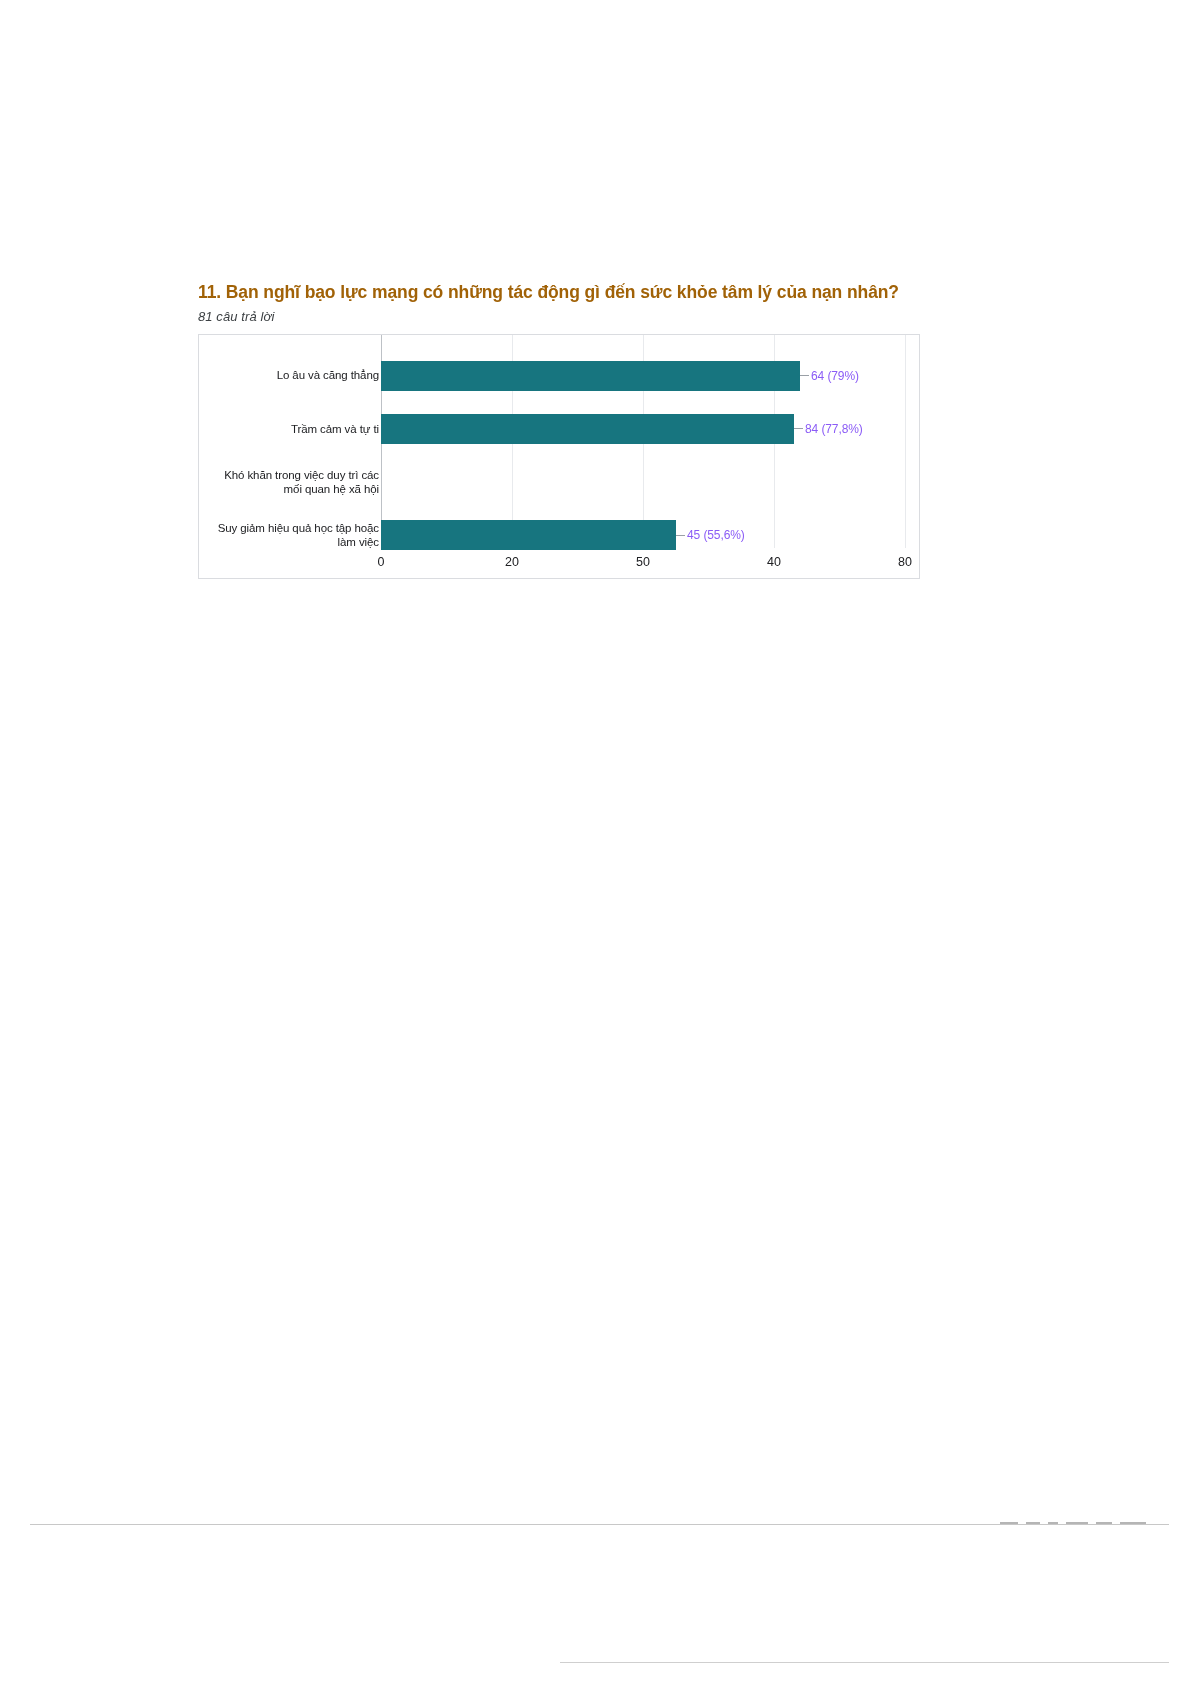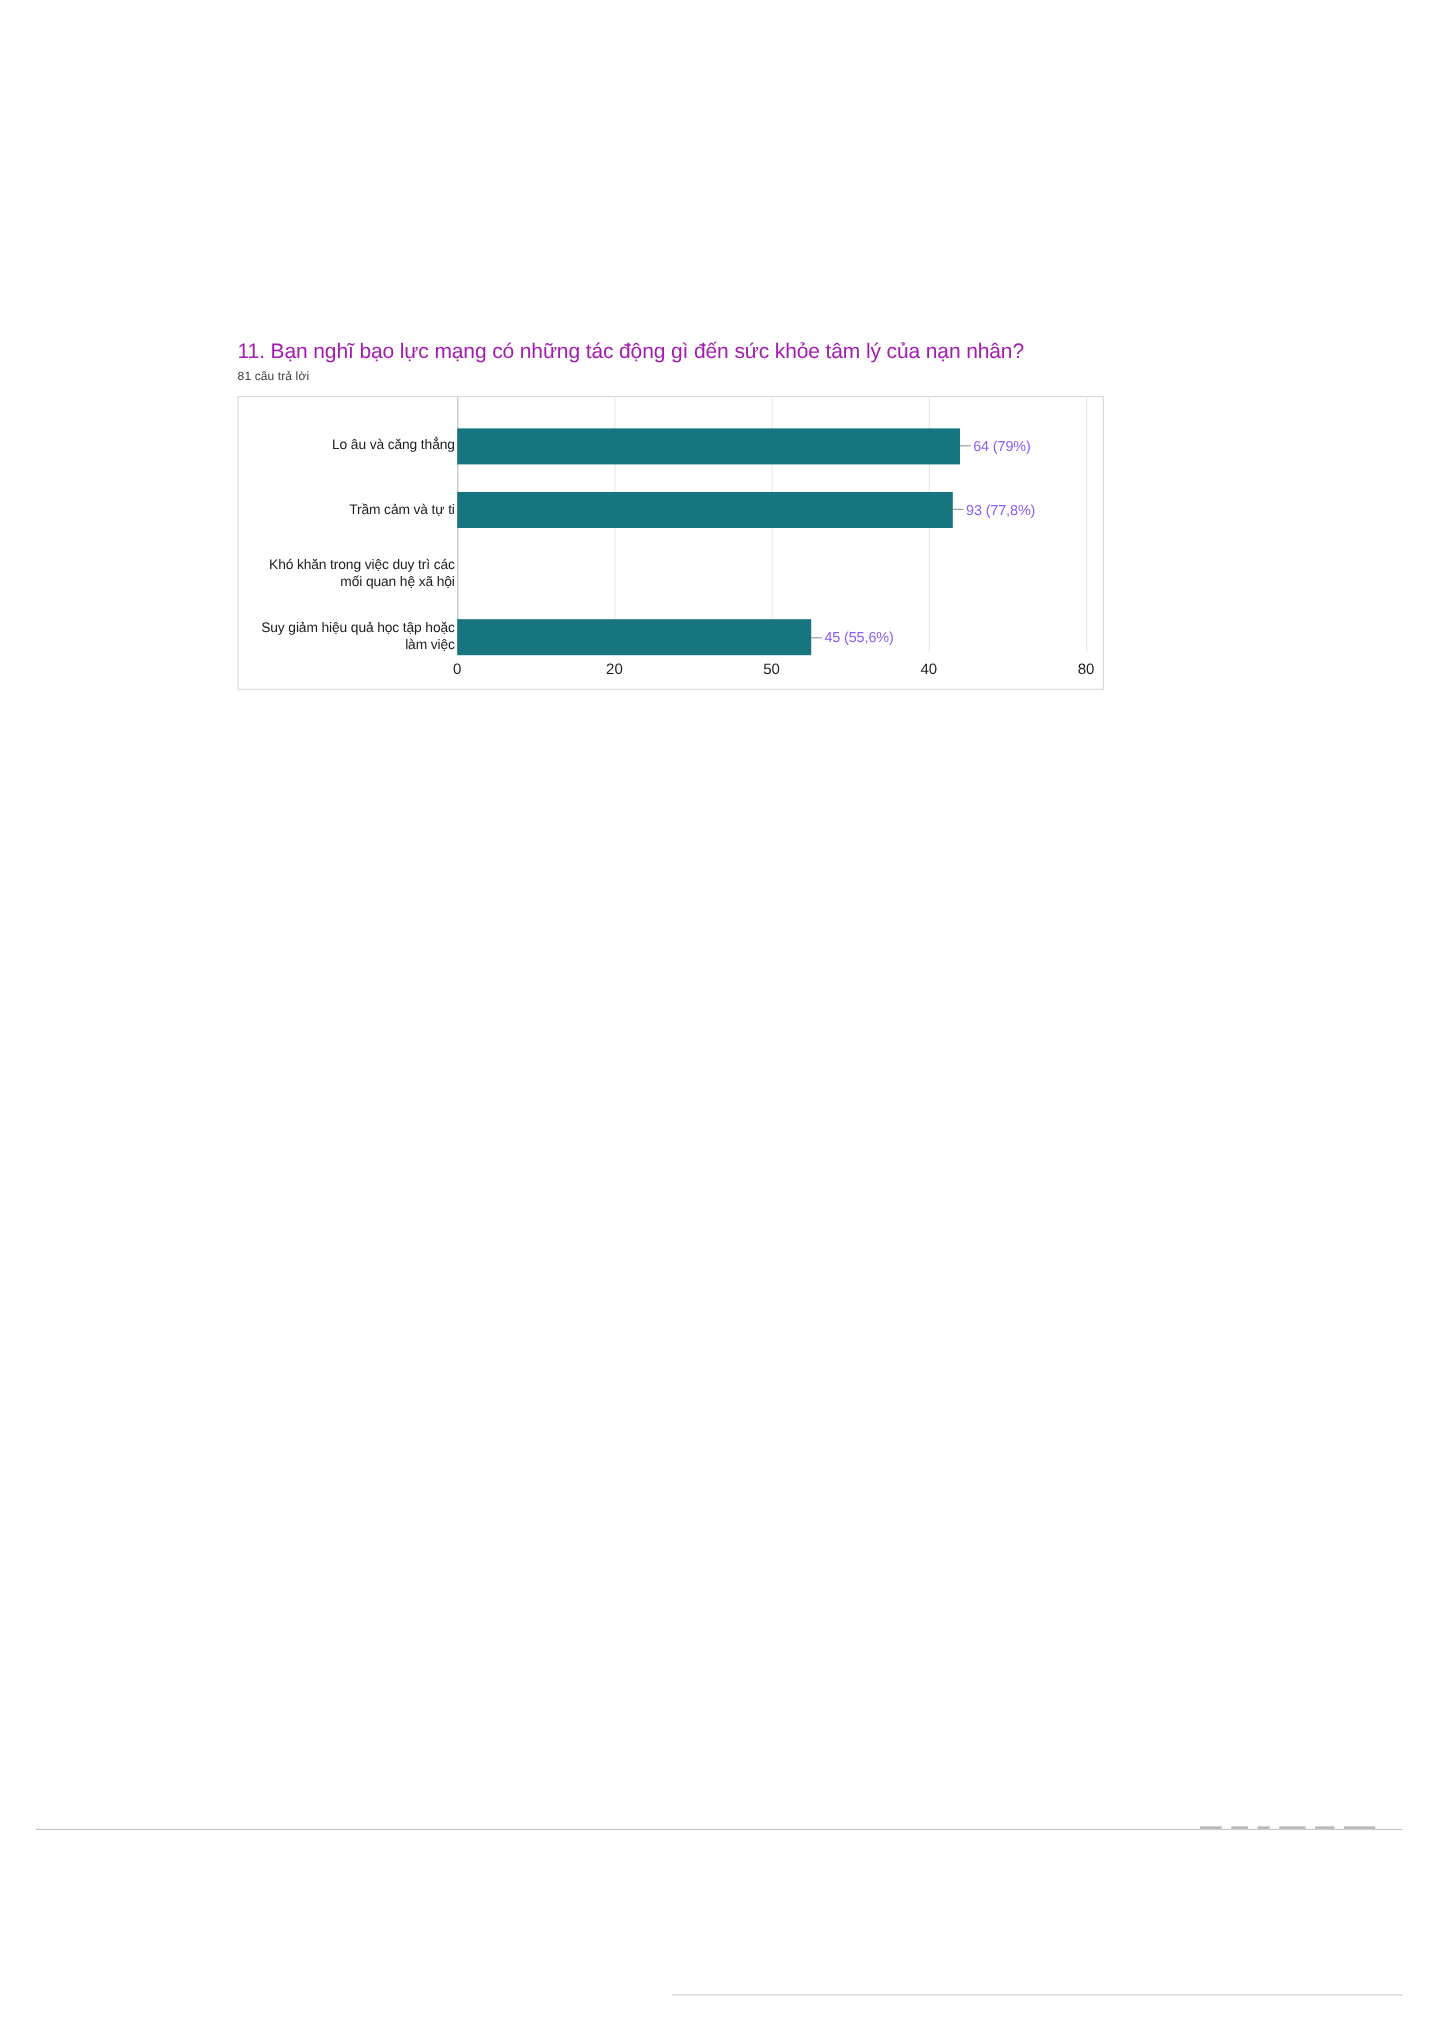--- a/index.html
+++ b/index.html
@@ -27,33 +27,34 @@
   
   #chart-block {
     position: absolute;
     left: 198px;
     top: 282px;
     width: 730px;
   }
 
   #chart-title {
     font-size: 17.5px;
-    font-weight: 400;
+    font-weight: 700;
     letter-spacing: -0.1px;
-    color: #a21caf;
+    color: #a16207;
     line-height: 1.25;
     white-space: nowrap;
   }
 
   #chart-subtitle {
     margin-top: 5px;
-    font-size: 10px;
+    font-size: 13px;
     font-weight: 400;
     color: #3c4043;
     letter-spacing: 0.1px;
+    font-style: italic;
   }
 
   
   #plot-frame {
     position: relative;
     margin-top: 10px;
     width: 722px;
     height: 245px;
     border: 1px solid #dadce0;
     background: #ffffff;
@@ -213,21 +214,21 @@
               <div class="bar-connector"></div>
               <div class="bar-value">64 (79%)</div>
             </div>
           </div>
 
           <div class="bar-row">
             <div class="cat-label">Trầm cảm và tự ti</div>
             <div class="bar-track">
               <div class="bar" style="width:413px;"></div>
               <div class="bar-connector"></div>
-              <div class="bar-value">93 (77,8%)</div>
+              <div class="bar-value">84 (77,8%)</div>
             </div>
           </div>
 
           <div class="bar-row">
             <div class="cat-label">Khó khăn trong việc duy trì các
 mối quan hệ xã hội</div>
           </div>
 
           <div class="bar-row">
             <div class="cat-label">Suy giảm hiệu quả học tập hoặc

